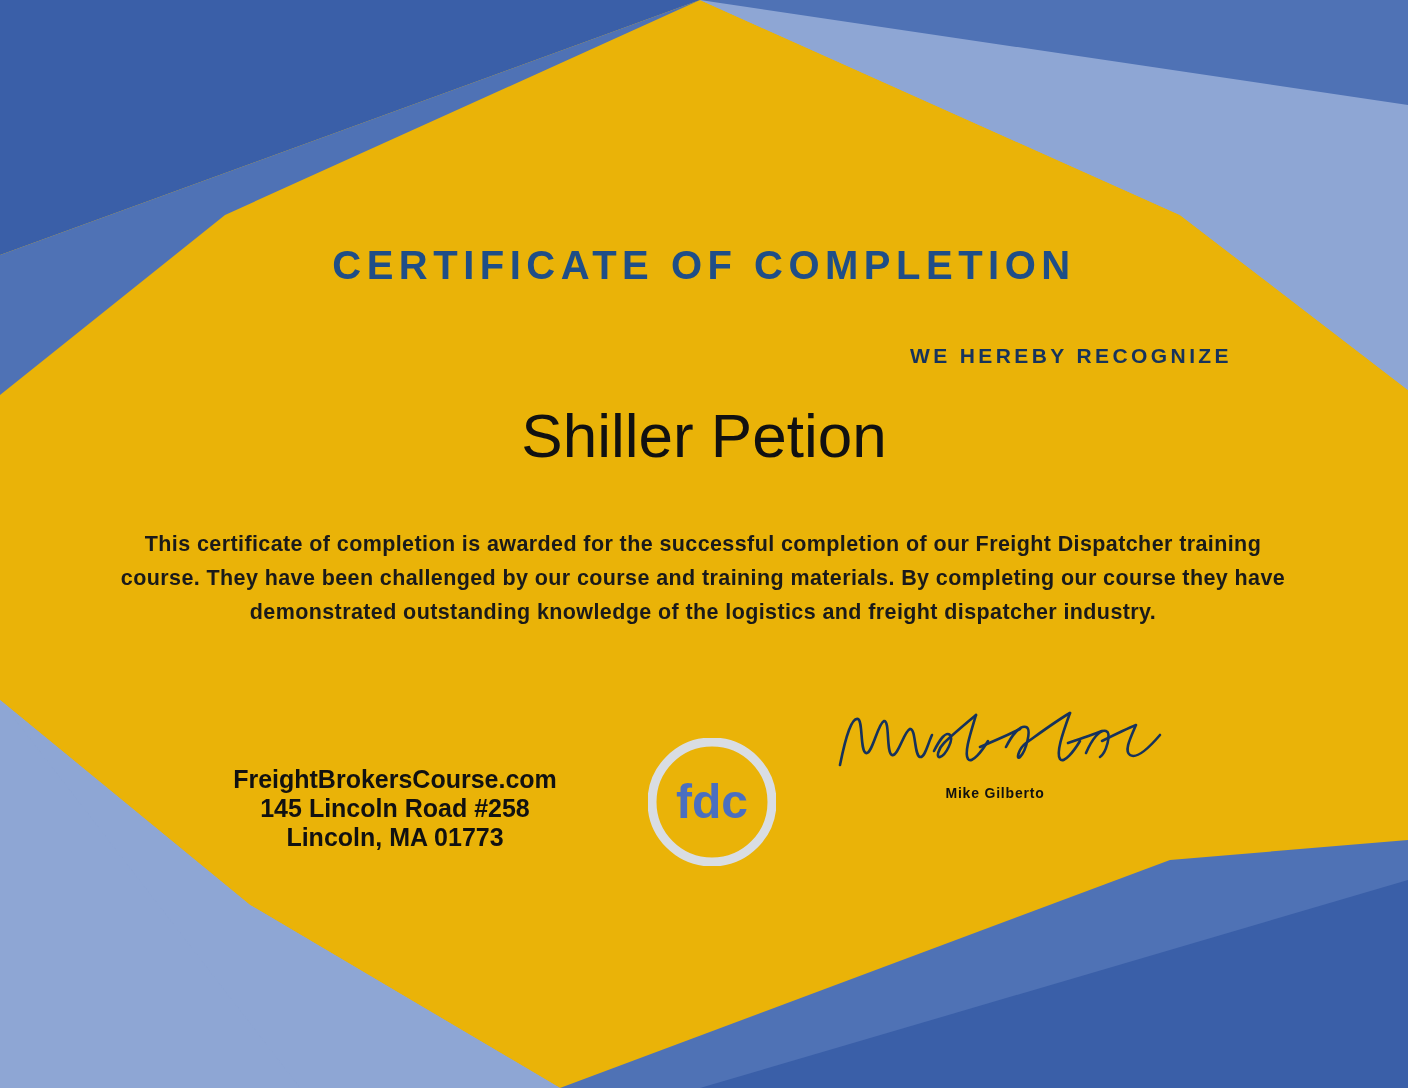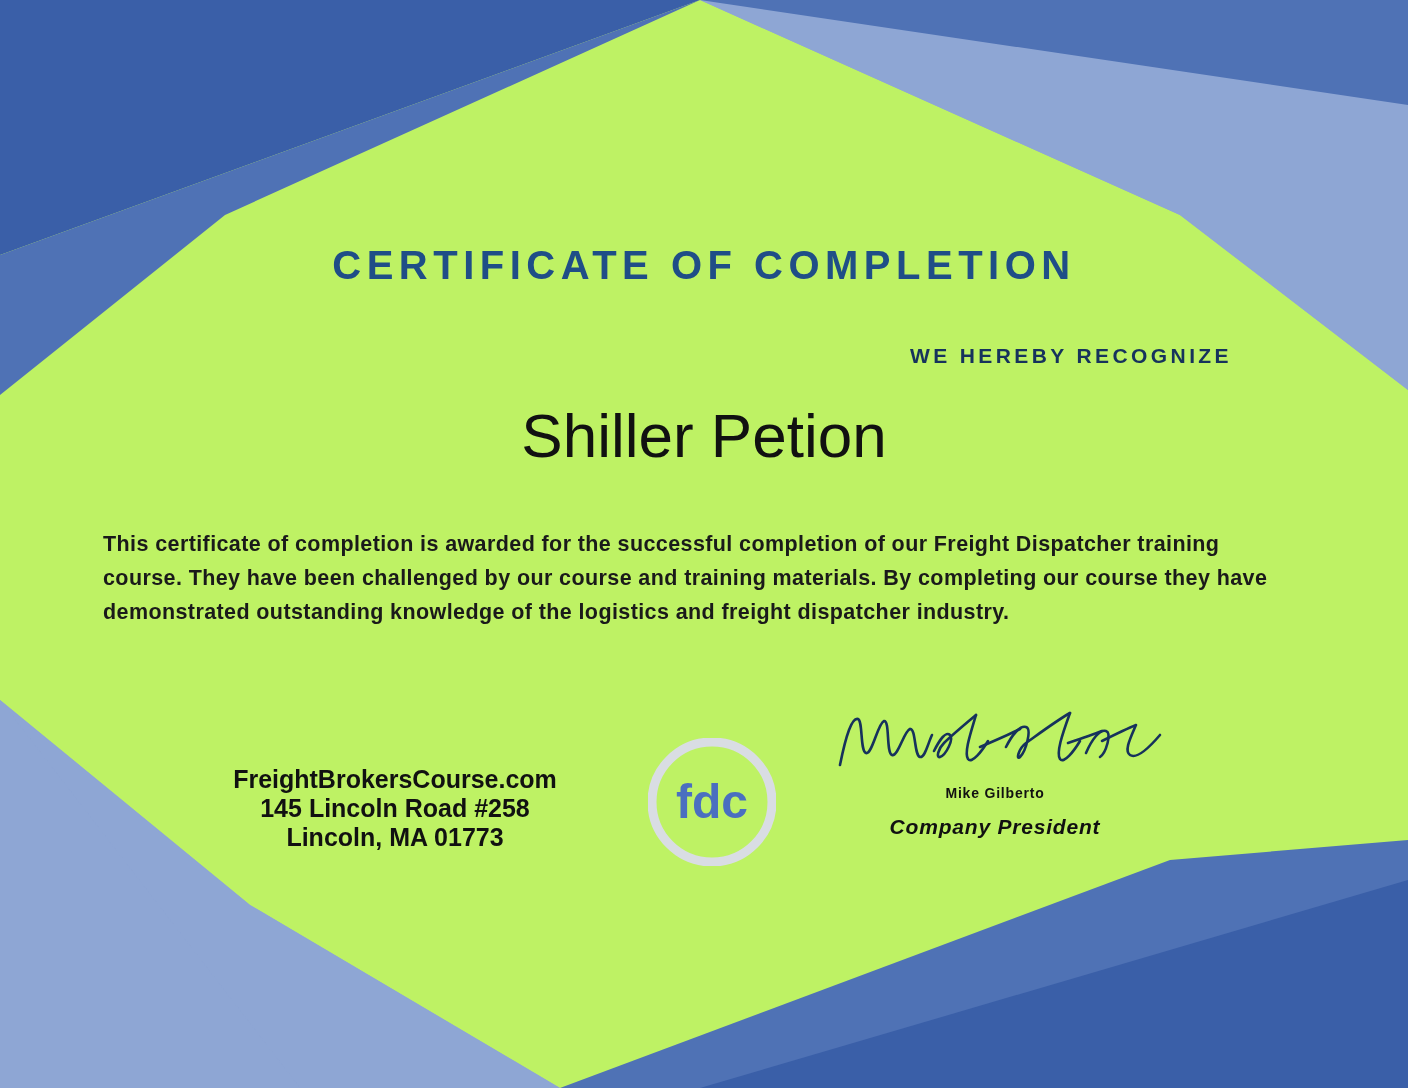--- a/index.html
+++ b/index.html
@@ -8,21 +8,21 @@
     background: #ffffff;
   }
   body {
     font-family: "Liberation Sans", sans-serif;
   }
   #certificate {
     position: relative;
     width: 1408px;
     height: 1088px;
     overflow: hidden;
-    background: #bef264;
+    background: #eab308;
   }
   #bg-shapes {
     position: absolute;
     top: 0; left: 0;
     width: 1408px;
     height: 1088px;
     z-index: 0;
   }
   .content {
     position: absolute;
@@ -66,21 +66,21 @@
   .body-text {
     position: absolute;
     top: 527px;
     left: 103px;
     width: 1200px;
     font-size: 21.5px;
     font-weight: bold;
     line-height: 34px;
     letter-spacing: 0.4px;
     color: #1a1a1a;
-    text-align: left;
+    text-align: center;
   }
   .org-block {
     position: absolute;
     top: 765px;
     left: 140px;
     width: 510px;
     text-align: center;
     font-size: 25px;
     font-weight: bold;
     line-height: 29px;
@@ -187,16 +187,15 @@
           <path d="M176,52 C182,40 190,30 196,32 C202,34 196,56 190,62 C186,66 188,54 196,48 C210,38 226,26 240,18"></path>
           <path d="M240,18 C232,40 226,58 230,64 C234,69 244,56 250,46"></path>
           <path d="M238,48 C250,44 262,40 272,36"></path>
           <path d="M256,58 C262,44 270,34 276,36 C282,38 276,58 270,62"></path>
           <path d="M272,46 C284,40 296,34 306,30 C300,44 294,56 300,60 C306,64 318,54 330,40"></path>
         </g>
       </svg>
     </div>
 
     <div class="signer-name">Mike Gilberto</div>
-    <div class="signer-title">Company President</div>
 
   </div>
 </div>
 
 </body></html>

